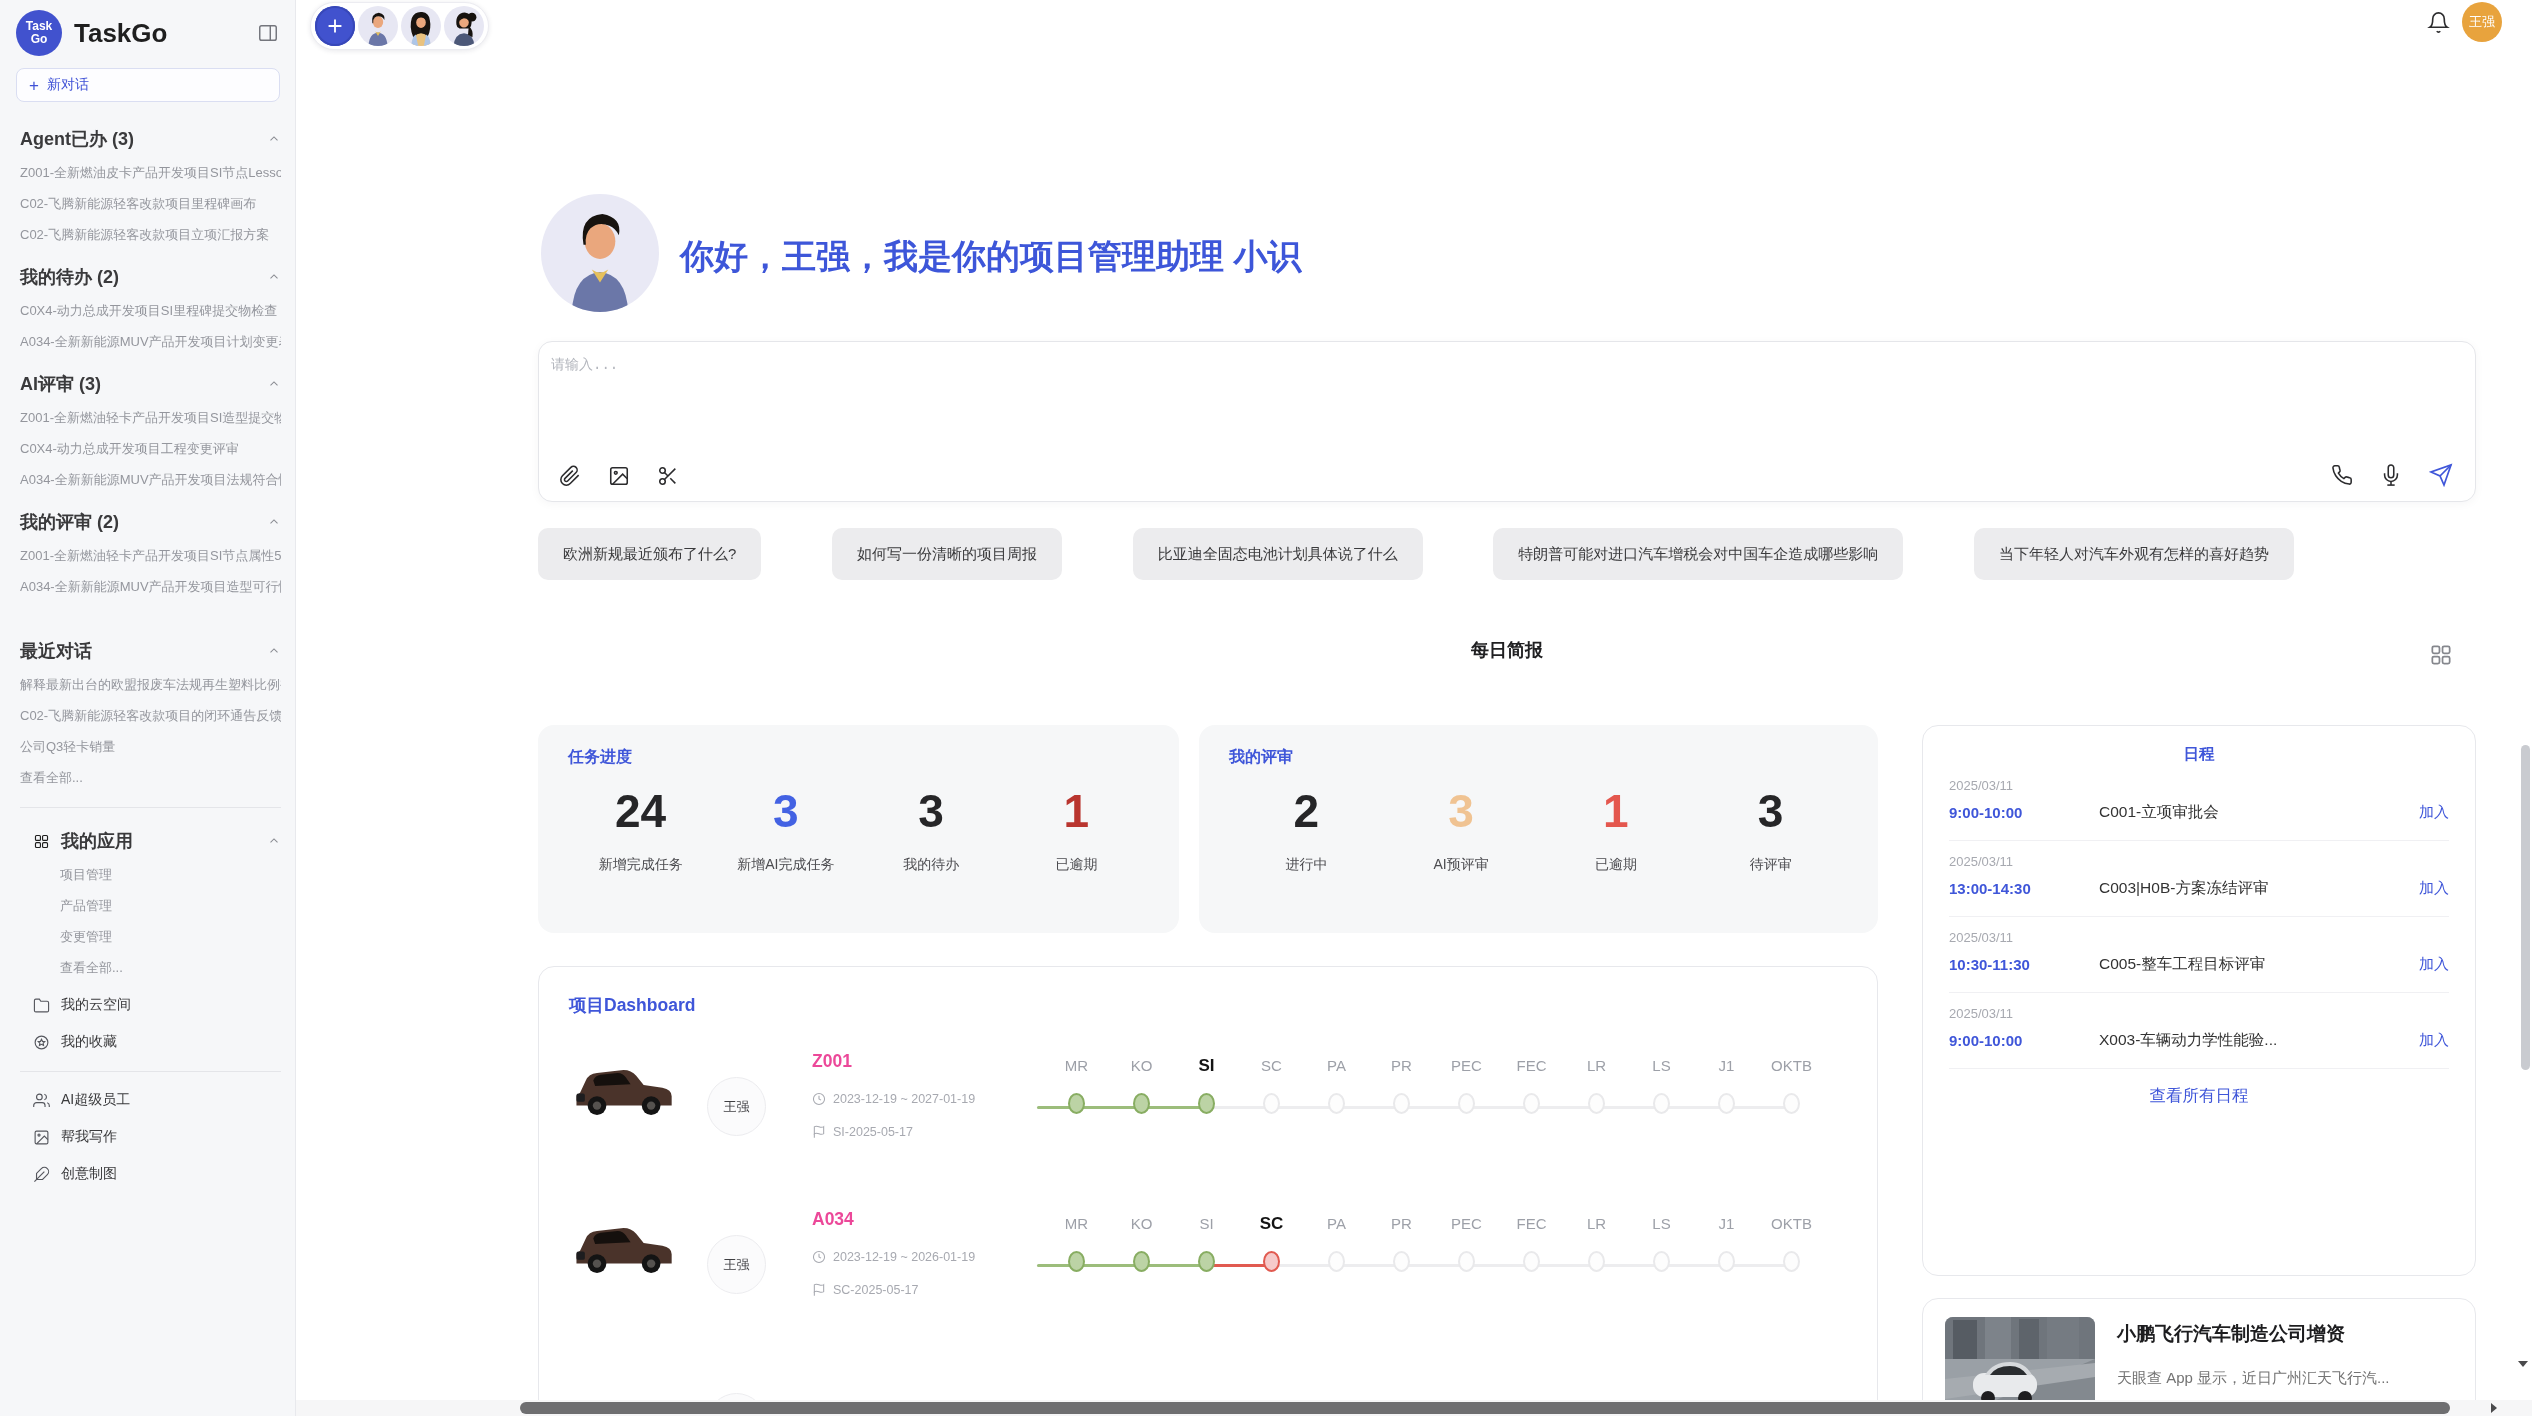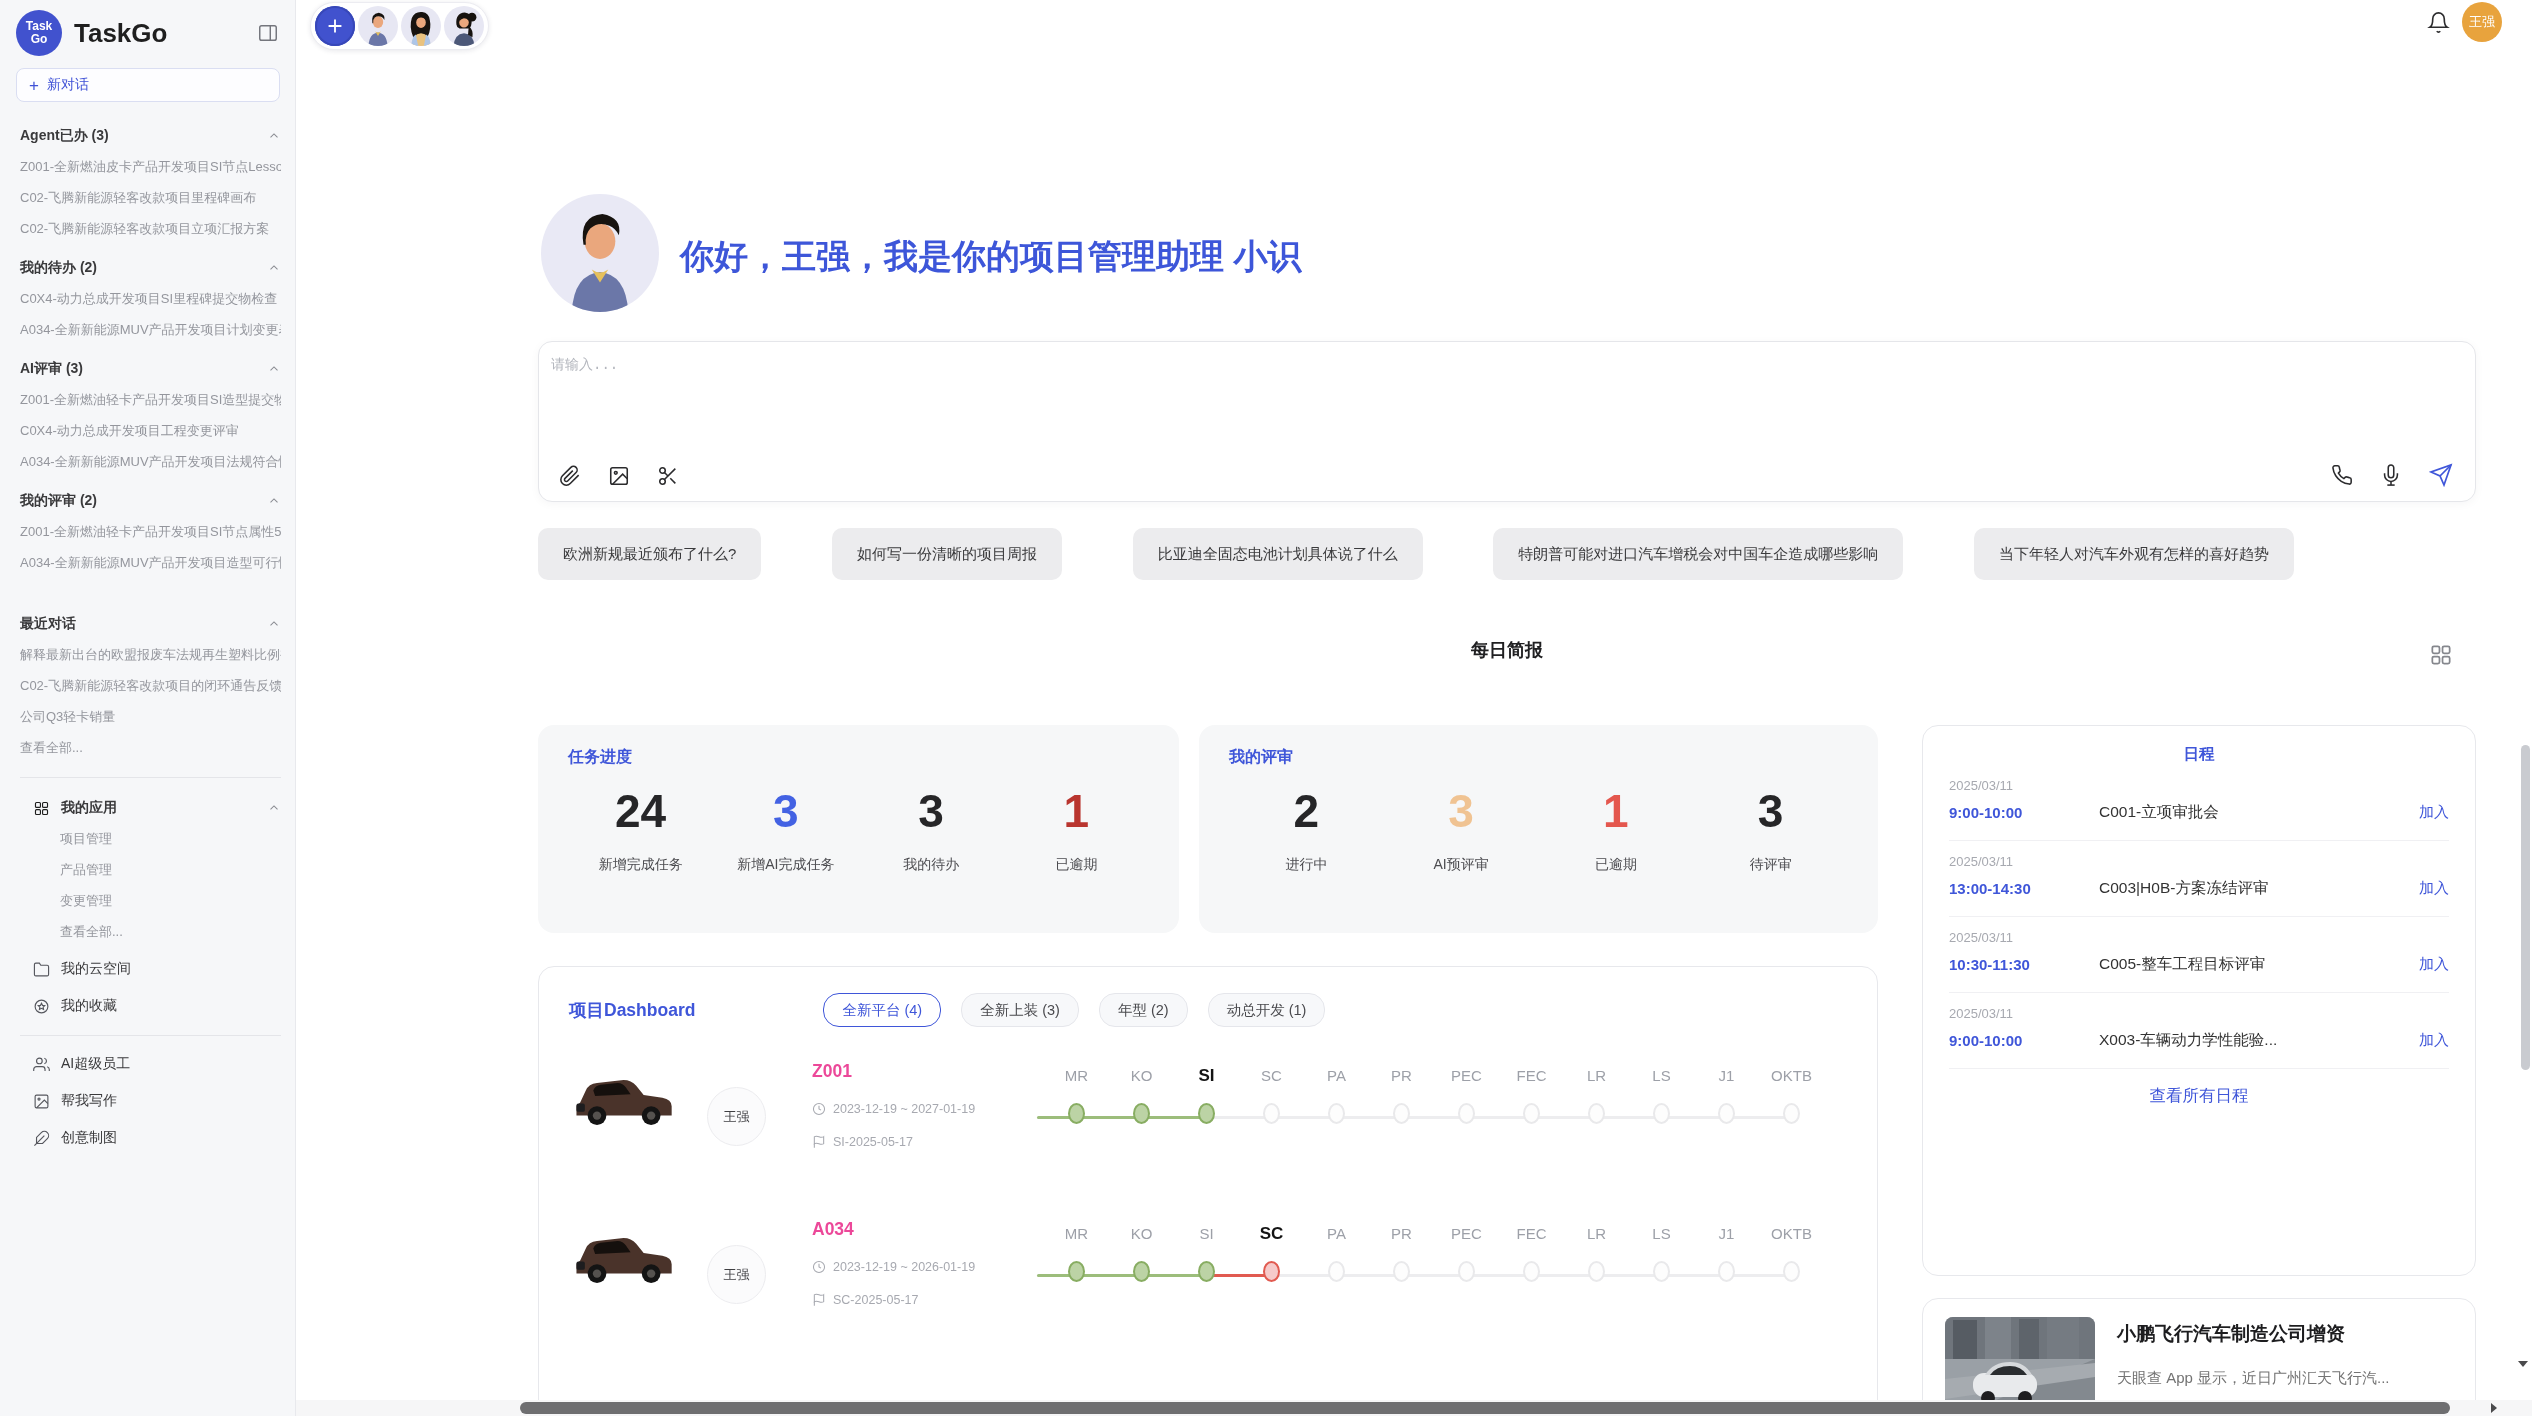--- a/index.html
+++ b/index.html
@@ -9,21 +9,21 @@
 
 .sidebar{position:absolute;left:0;top:0;bottom:0;width:296px;background:#f6f7f9;border-right:1px solid #e8e9ed;box-sizing:border-box;}
 .side-head{display:flex;align-items:center;padding:10px 14px 6px 16px;}
 .logo{width:46px;height:46px;border-radius:50%;background:#4152ce;color:#fff;display:flex;flex-direction:column;align-items:center;justify-content:center;font-size:12px;line-height:13px;font-weight:700;}
 .app-title{font-size:26px;font-weight:700;margin-left:12px;flex:1;}
 .panel-btn{background:none;border:none;color:#74767d;cursor:pointer;padding:2px;}
 .new-chat{margin:6px 16px 4px;width:264px;height:34px;display:flex;align-items:center;gap:8px;background:#fdfdff;border:1px solid #dadef2;border-radius:8px;color:#3f51d6;font-size:14px;padding:0 12px;box-sizing:border-box;cursor:pointer;font-family:inherit;}
 .new-chat .plus{font-size:17px;line-height:1;}
 .side-scroll{padding:0 14px 0 20px;overflow:hidden;}
 .side-sec-head{margin-top:21px;display:flex;align-items:center;justify-content:space-between;}
-.side-sec-title{font-size:14px;font-weight:600;color:#3a3a3c;}
+.side-sec-title{font-size:18px;font-weight:600;color:#3a3a3c;}
 .chev{color:#8a8c92;}
 .side-item{margin-top:13px;font-size:13px;color:#94969d;white-space:nowrap;overflow:hidden;cursor:pointer;}
 .side-div{border-top:1px solid #e4e5e9;margin:20px 0 0;}
 .iconrow{margin-top:19px;display:flex;align-items:center;gap:11px;padding-left:13px;font-size:14px;color:#3a3a3c;cursor:pointer;}
 .iconrow .ric{color:#55575e;}
 .app-sub{padding-left:40px;}
 
 .pill{position:absolute;left:310px;top:2px;height:46px;border-radius:24px;background:#fff;border:1px solid #ececf1;box-shadow:0 1px 5px rgba(30,34,60,.10);display:flex;align-items:center;padding:0 4px;gap:3px;}
 .plus-btn{width:40px;height:40px;border-radius:50%;background:#4152ce;box-shadow:0 0 0 2px #3747b8 inset;border:none;color:#fff;display:flex;align-items:center;justify-content:center;cursor:pointer;}
 .avatar40{width:40px;height:40px;border-radius:50%;background:#e7e7f3;overflow:hidden;cursor:pointer;}
@@ -431,26 +431,20 @@
             <div class="stat-col">
               <div class="stat-num" style="color: rgb(38, 38, 40);">3</div>
               <div class="stat-lab">待评审</div>
             </div>
           </div>
         </div>
       </div>
     <div class="dash">
       <div class="dash-head">
         <div class="dash-title">项目Dashboard</div>
-        <div class="pills" id="filter-pills">
-            <div class="fpill active">全新平台 (4)</div>
-            <div class="fpill">全新上装 (3)</div>
-            <div class="fpill">年型 (2)</div>
-            <div class="fpill">动总开发 (1)</div>
-          </div>
       </div>
       <div id="project-rows">
           <div class="prow first">
             <div class="car">
               <svg viewBox="0 0 120 78" width="112" height="78">
                 <path d="M8 50 L12 46 L18 33 Q21 26 30 25 L56 22 Q66 21 72 28 L80 38 L100 41 Q110 43 110 50 L110 60 L8 60 Z" fill="#4a332a"></path>
                 <path d="M26 33 Q28 28 34 27 L52 25 Q58 25 61 30 L66 37 L28 39 Z" fill="#15100d"></path>
                 <rect x="8" y="47" width="9" height="9" rx="2" fill="#1d1d1f"></rect>
                 <circle cx="30" cy="60" r="10" fill="#141414"></circle>
                 <circle cx="30" cy="60" r="4.5" fill="#55524f"></circle>

